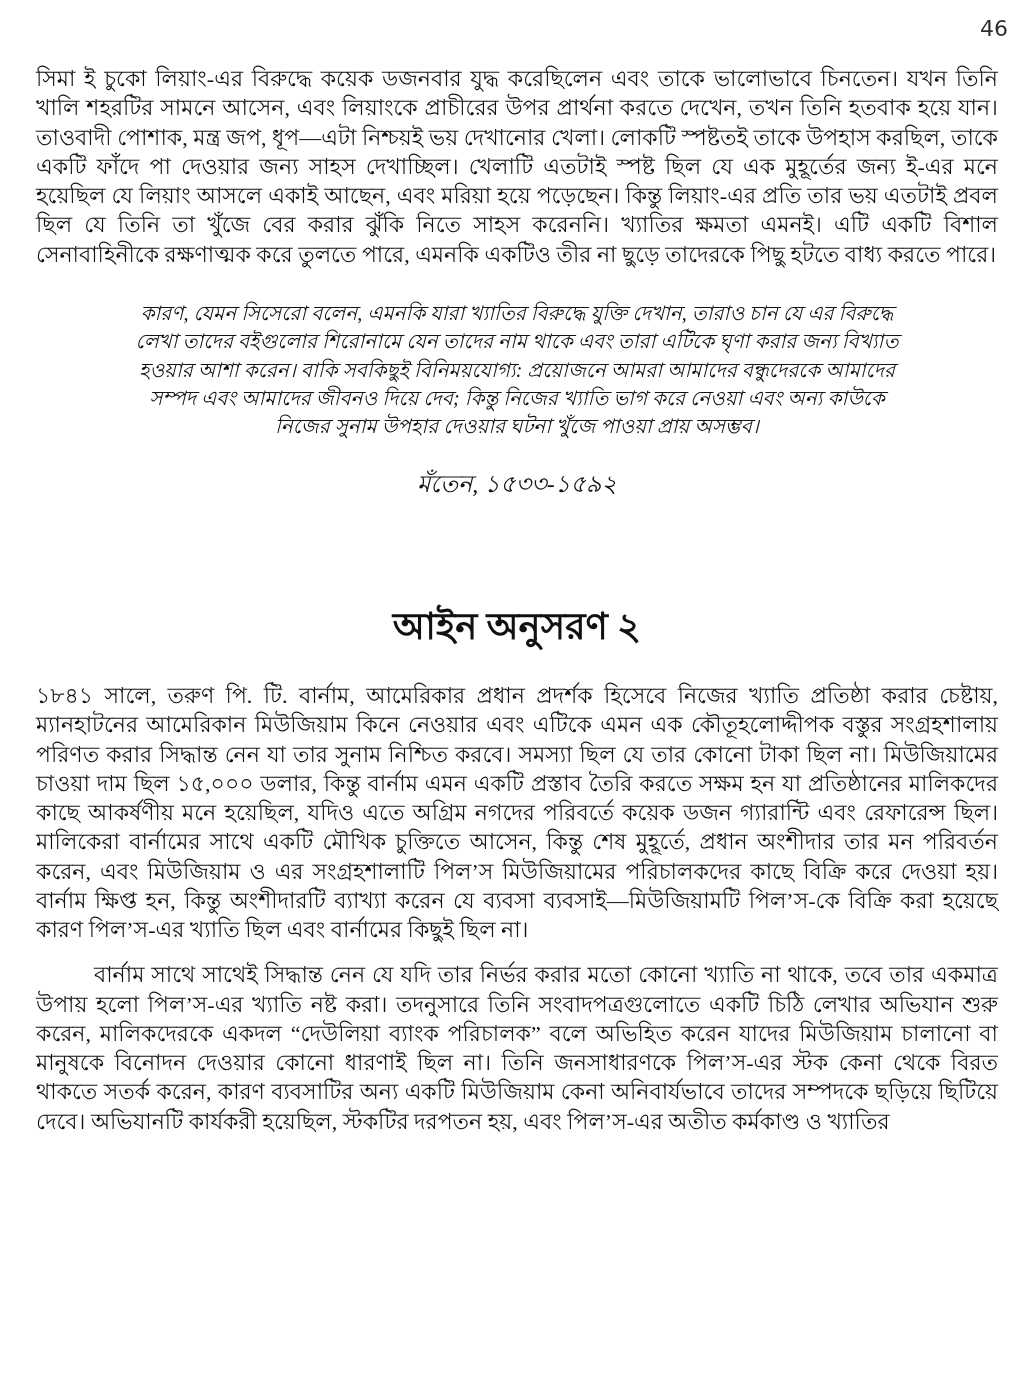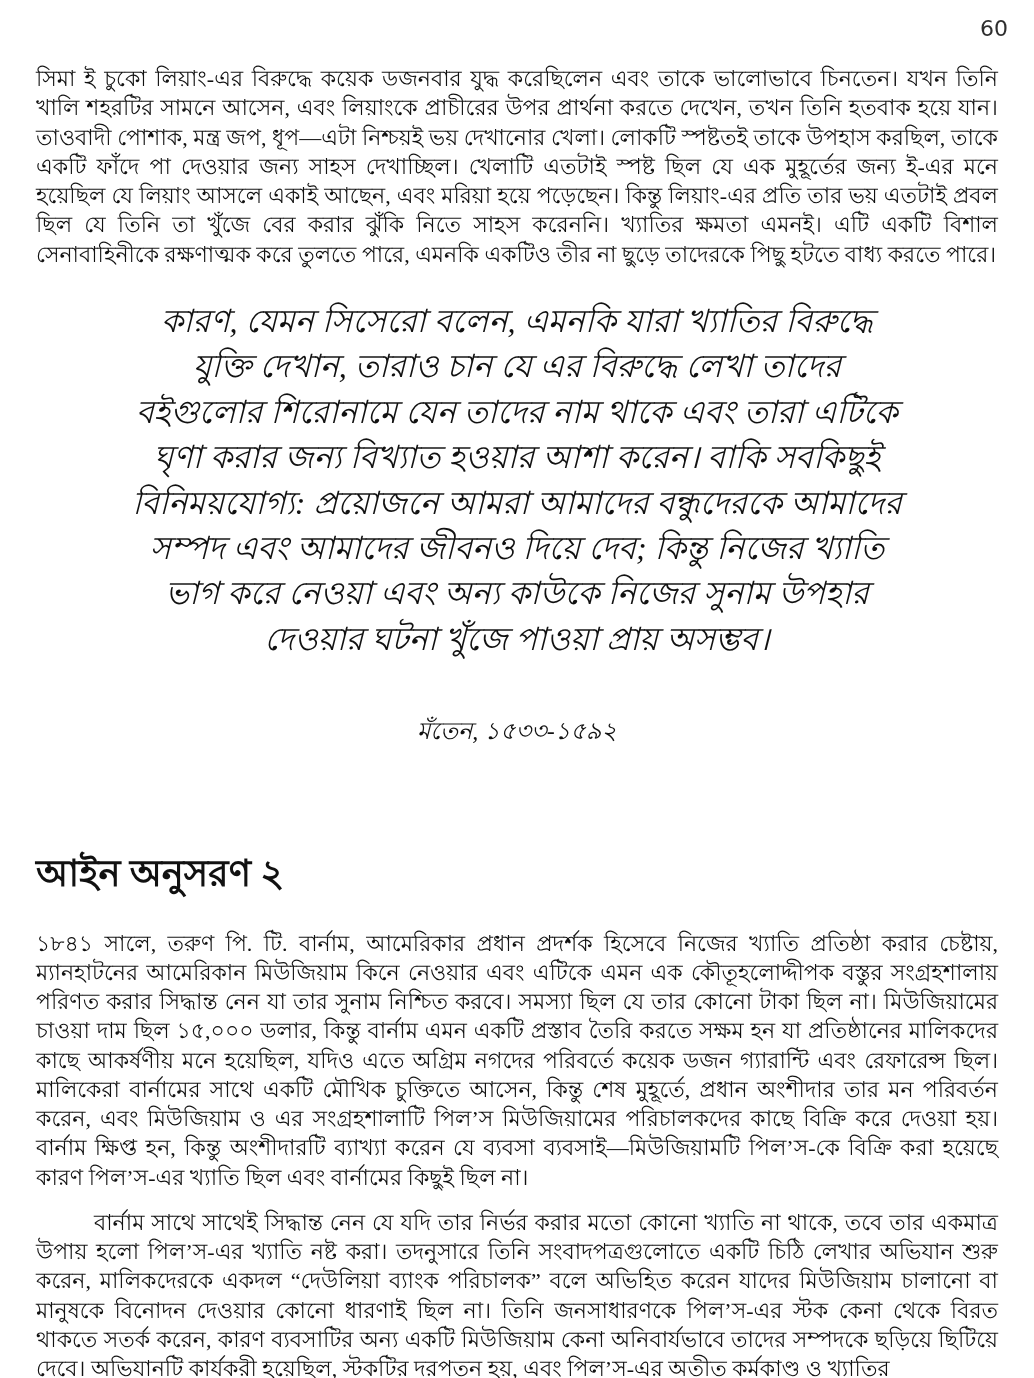--- a/index.html
+++ b/index.html
@@ -31,51 +31,52 @@
     font-family: "DejaVu Sans", "Liberation Sans", sans-serif;
   }
   .body-text {
     font-size: 22px;
     line-height: 1.33;
     text-align: justify;
     margin: 0;
   }
   .quote-block {
     font-style: italic;
-    font-size: 32px;
+    font-size: 20px;
     line-height: 1.42;
     text-align: center;
     margin: 30px 96px 0 96px;
   }
   .attribution {
     font-style: italic;
     font-size: 24px;
     text-align: center;
-    margin-top: 50px;
+    margin-top: 24px;
   }
   .section-heading {
     font-size: 37px;
     font-weight: bold;
     margin: 100px 0 0 0;
     line-height: 1.2;
+    text-align: center;
   }
   .para-2 {
     margin-top: 32px;
   }
   .para-3 {
     margin-top: 16px;
     text-indent: 58px;
   }
 </style>
 </head>
 <body>
 
 <div class="page">
 
-  <div class="page-number">60</div>
+  <div class="page-number">46</div>
 
   <p class="body-text">সিমা ই চুকো লিয়াং-এর বিরুদ্ধে কয়েক ডজনবার যুদ্ধ করেছিলেন এবং তাকে ভালোভাবে চিনতেন। যখন তিনি খালি শহরটির সামনে আসেন, এবং লিয়াংকে প্রাচীরের উপর প্রার্থনা করতে দেখেন, তখন তিনি হতবাক হয়ে যান। তাওবাদী পোশাক, মন্ত্র জপ, ধূপ—এটা নিশ্চয়ই ভয় দেখানোর খেলা। লোকটি স্পষ্টতই তাকে উপহাস করছিল, তাকে একটি ফাঁদে পা দেওয়ার জন্য সাহস দেখাচ্ছিল। খেলাটি এতটাই স্পষ্ট ছিল যে এক মুহূর্তের জন্য ই-এর মনে হয়েছিল যে লিয়াং আসলে একাই আছেন, এবং মরিয়া হয়ে পড়েছেন। কিন্তু লিয়াং-এর প্রতি তার ভয় এতটাই প্রবল ছিল যে তিনি তা খুঁজে বের করার ঝুঁকি নিতে সাহস করেননি। খ্যাতির ক্ষমতা এমনই। এটি একটি বিশাল সেনাবাহিনীকে রক্ষণাত্মক করে তুলতে পারে, এমনকি একটিও তীর না ছুড়ে তাদেরকে পিছু হটতে বাধ্য করতে পারে।</p>
 
   <div class="quote-block">কারণ, যেমন সিসেরো বলেন, এমনকি যারা খ্যাতির বিরুদ্ধে যুক্তি দেখান, তারাও চান যে এর বিরুদ্ধে লেখা তাদের বইগুলোর শিরোনামে যেন তাদের নাম থাকে এবং তারা এটিকে ঘৃণা করার জন্য বিখ্যাত হওয়ার আশা করেন। বাকি সবকিছুই বিনিময়যোগ্য: প্রয়োজনে আমরা আমাদের বন্ধুদেরকে আমাদের সম্পদ এবং আমাদের জীবনও দিয়ে দেব; কিন্তু নিজের খ্যাতি ভাগ করে নেওয়া এবং অন্য কাউকে নিজের সুনাম উপহার দেওয়ার ঘটনা খুঁজে পাওয়া প্রায় অসম্ভব।</div>
 
   <div class="attribution">মঁতেন, ১৫৩৩-১৫৯২</div>
 
   <h1 class="section-heading">আইন অনুসরণ ২</h1>
 
   <p class="body-text para-2">১৮৪১ সালে, তরুণ পি. টি. বার্নাম, আমেরিকার প্রধান প্রদর্শক হিসেবে নিজের খ্যাতি প্রতিষ্ঠা করার চেষ্টায়, ম্যানহাটনের আমেরিকান মিউজিয়াম কিনে নেওয়ার এবং এটিকে এমন এক কৌতূহলোদ্দীপক বস্তুর সংগ্রহশালায় পরিণত করার সিদ্ধান্ত নেন যা তার সুনাম নিশ্চিত করবে। সমস্যা ছিল যে তার কোনো টাকা ছিল না। মিউজিয়ামের চাওয়া দাম ছিল ১৫,০০০ ডলার, কিন্তু বার্নাম এমন একটি প্রস্তাব তৈরি করতে সক্ষম হন যা প্রতিষ্ঠানের মালিকদের কাছে আকর্ষণীয় মনে হয়েছিল, যদিও এতে অগ্রিম নগদের পরিবর্তে কয়েক ডজন গ্যারান্টি এবং রেফারেন্স ছিল। মালিকেরা বার্নামের সাথে একটি মৌখিক চুক্তিতে আসেন, কিন্তু শেষ মুহূর্তে, প্রধান অংশীদার তার মন পরিবর্তন করেন, এবং মিউজিয়াম ও এর সংগ্রহশালাটি পিল’স মিউজিয়ামের পরিচালকদের কাছে বিক্রি করে দেওয়া হয়। বার্নাম ক্ষিপ্ত হন, কিন্তু অংশীদারটি ব্যাখ্যা করেন যে ব্যবসা ব্যবসাই—মিউজিয়ামটি পিল’স-কে বিক্রি করা হয়েছে কারণ পিল’স-এর খ্যাতি ছিল এবং বার্নামের কিছুই ছিল না।</p>

